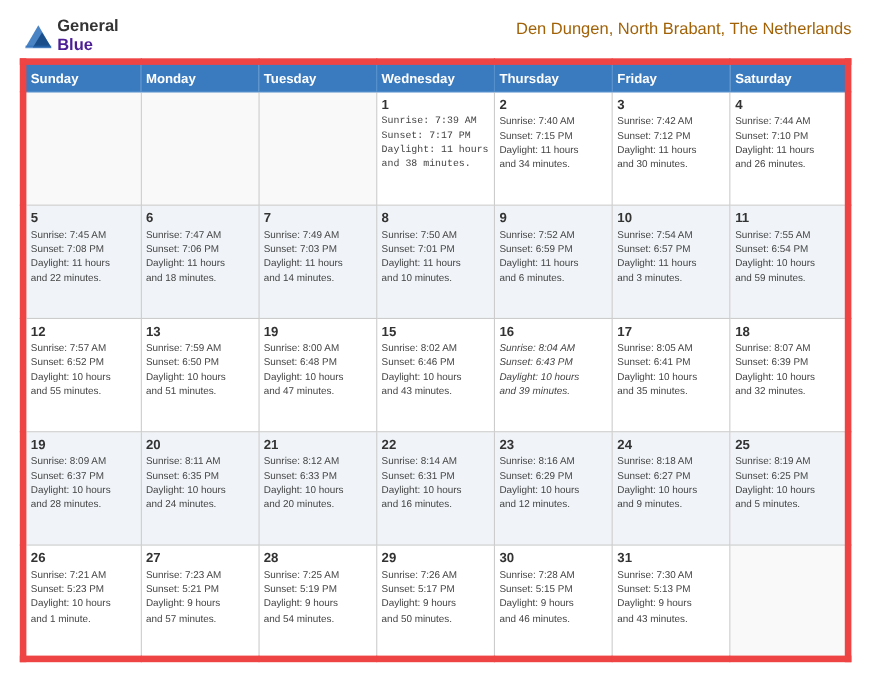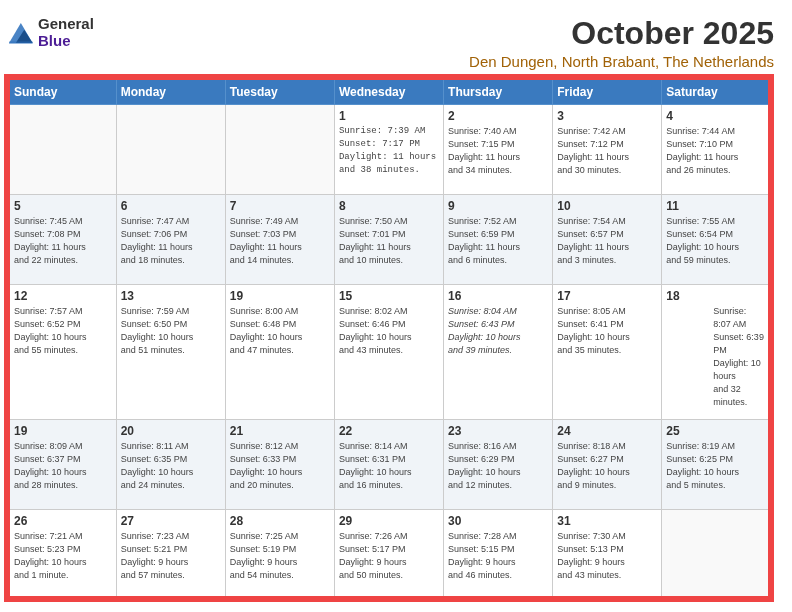--- a/index.html
+++ b/index.html
@@ -6,21 +6,21 @@
     body {
       width: 792px;
       height: 612px;
       font-family: Arial, sans-serif;
       background: #fff;
       overflow: hidden;
     }
     .page {
       width: 792px;
       height: 612px;
-      padding: 16px 18px 10px 4px;
+      padding: 16px 18px 10px 18px;
       display: flex;
       flex-direction: column;
     }
     .header {
       display: flex;
       align-items: flex-start;
       justify-content: space-between;
       margin-bottom: 4px;
     }
     .logo {
@@ -118,21 +118,20 @@
         <polygon points="6,28 20,4 34,28" fill="#2a6ebb" opacity="0.85"></polygon>
         <polygon points="14,28 24,12 34,28" fill="#1a4e8a"></polygon>
         <rect x="6" y="26" width="28" height="3" fill="#2a6ebb" opacity="0.5"></rect>
       </svg>
       <div class="logo-text">
         <span class="logo-general">General</span>
         <span class="logo-blue">Blue</span>
       </div>
     </div>
     <div class="title-block">
-      <div class="month-title">October 2025</div>
       <div class="location">Den Dungen, North Brabant, The Netherlands</div>
     </div>
   </div>
 
   <table class="calendar">
     <thead>
       <tr>
         <th>Sunday</th>
         <th>Monday</th>
         <th>Tuesday</th>
@@ -265,21 +264,21 @@
           </td>
           <td>
             <div class="day-num">17</div>
             <div class="day-info" style="white-space: pre-line;">Sunrise: 8:05 AM
 Sunset: 6:41 PM
 Daylight: 10 hours
 and 35 minutes.</div>
           </td>
           <td>
             <div class="day-num">18</div>
-            <div class="day-info" style="white-space: pre-line; margin-left: 47px;">Sunrise: 8:07 AM
+            <div class="day-info" style="white-space: pre-line;">Sunrise: 8:07 AM
 Sunset: 6:39 PM
 Daylight: 10 hours
 and 32 minutes.</div>
           </td>
         </tr>
         <tr class="row-shaded">
           <td>
             <div class="day-num">19</div>
             <div class="day-info" style="white-space: pre-line;">Sunrise: 8:09 AM
 Sunset: 6:37 PM

